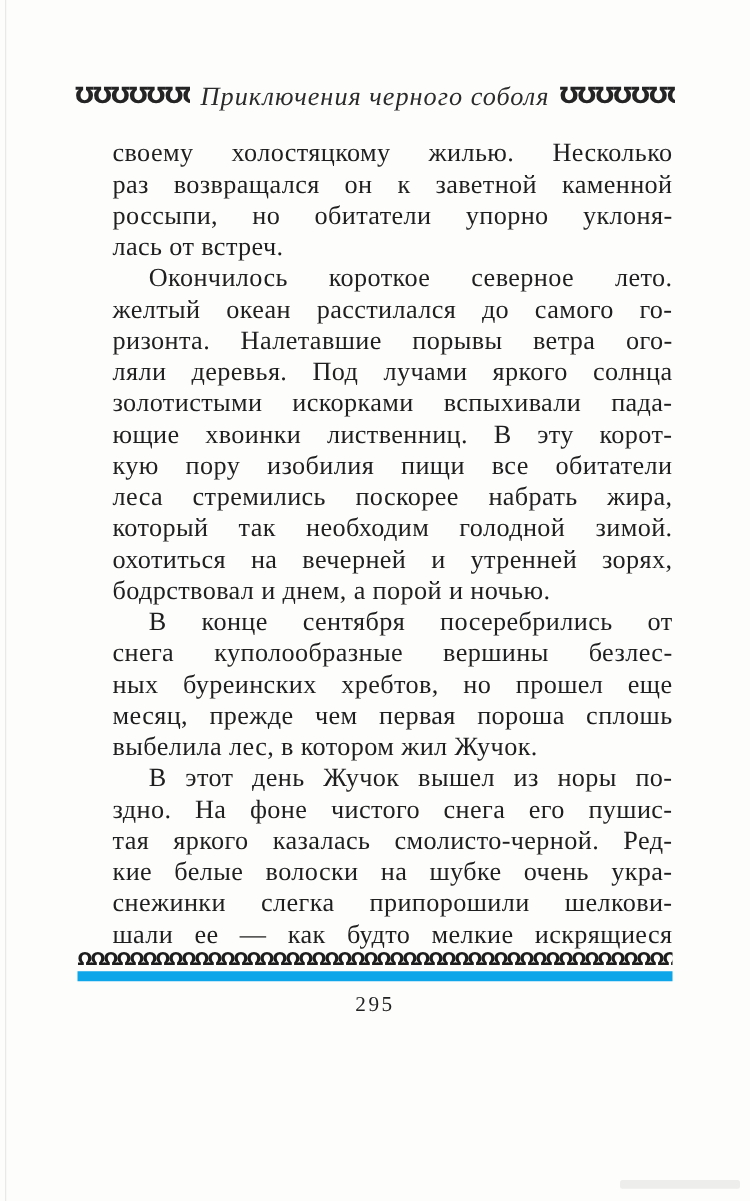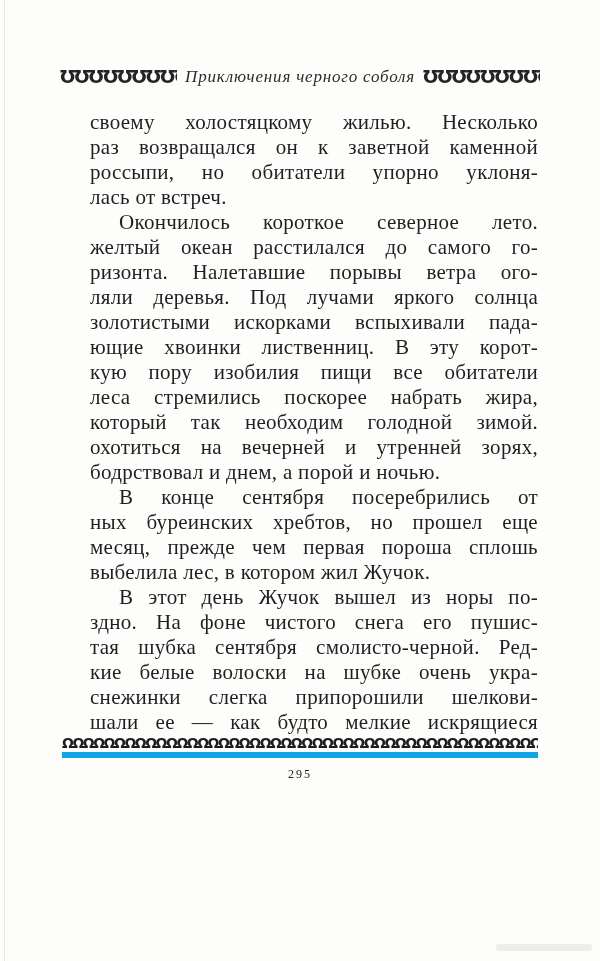--- a/index.html
+++ b/index.html
@@ -26,21 +26,21 @@
   }
   .ornament {
     font-family: "DejaVu Sans", sans-serif;
     font-size: 18px; font-weight: bold; color: #242424;
     letter-spacing: -1px; white-space: nowrap; overflow: hidden;
     width: 120px; line-height: 20px;
   }
   .ornament.right { text-align: right; }
   .book-title {
     font-family: "Liberation Serif", serif;
-    font-style: italic; font-size: 17px; color: #2b2b2b;
+    font-style: italic; font-size: 21px; color: #2b2b2b;
     letter-spacing: 0.8px; white-space: nowrap;
     padding: 0 8px;
   }
   .text-block {
     margin: 20px 62px 0 62px;
     width: 476px;
   }
   .line {
     font-size: 21px; line-height: 25px;
     letter-spacing: 0.3px;
@@ -51,28 +51,28 @@
   }
   .line.par-last { text-align-last: left; }
   .line.indent { padding-left: 29px; }
   footer { margin: 0 62px; width: 476px; }
   .footer-ornament {
     margin-top: 1px;
     font-family: "DejaVu Sans", sans-serif;
     font-size: 14px; font-weight: bold; color: #1d1d1d;
     letter-spacing: -1.5px; line-height: 15px;
     white-space: nowrap; overflow: hidden;
-    border-bottom: 6px solid #0ea5e9;
+    border-bottom: 8px solid #0ea5e9;
     padding-bottom: 1px;
     width: 476px;
   }
   .page-number {
     margin-top: 9px;
     text-align: center;
-    font-size: 12px; color: #222;
+    font-size: 17px; color: #222;
     letter-spacing: 2px;
   }
   .watermark {
     position: absolute; right: 8px; bottom: 10px;
     width: 96px; height: 7px;
     background: rgba(120,120,120,0.12);
     border-radius: 2px;
   }
 </style>
 </head>
@@ -102,28 +102,29 @@
         <div class="line">золотистыми искорками вспыхивали пада-</div>
         <div class="line">ющие хвоинки лиственниц. В эту корот-</div>
         <div class="line">кую пору изобилия пищи все обитатели</div>
         <div class="line">леса стремились поскорее набрать жира,</div>
         <div class="line">который так необходим голодной зимой.</div>
         <div class="line">охотиться на вечерней и утренней зорях,</div>
         <div class="line par-last">бодрствовал и днем, а порой и ночью.</div>
       </div>
       <div class="paragraph">
         <div class="line indent">В конце сентября посеребрились от</div>
+        <div class="line">снега куполообразные вершины безлес-</div>
         <div class="line">ных буреинских хребтов, но прошел еще</div>
         <div class="line">месяц, прежде чем первая пороша сплошь</div>
         <div class="line par-last">выбелила лес, в котором жил Жучок.</div>
       </div>
       <div class="paragraph">
         <div class="line indent">В этот день Жучок вышел из норы по-</div>
         <div class="line">здно. На фоне чистого снега его пушис-</div>
-        <div class="line">тая шубка сентября смолисто-черной. Ред-</div>
+        <div class="line">тая яркого казалась смолисто-черной. Ред-</div>
         <div class="line">кие белые волоски на шубке очень укра-</div>
         <div class="line">снежинки слегка припорошили шелкови-</div>
         <div class="line">шали ее — как будто мелкие искрящиеся</div>
       </div>
     </main>
 
   <footer>
     <div class="footer-ornament">ΩΩΩΩΩΩΩΩΩΩΩΩΩΩΩΩΩΩΩΩΩΩΩΩΩΩΩΩΩΩΩΩΩΩΩΩΩΩΩΩΩΩΩΩΩΩ</div>
     <div class="page-number">295</div>
   </footer>

